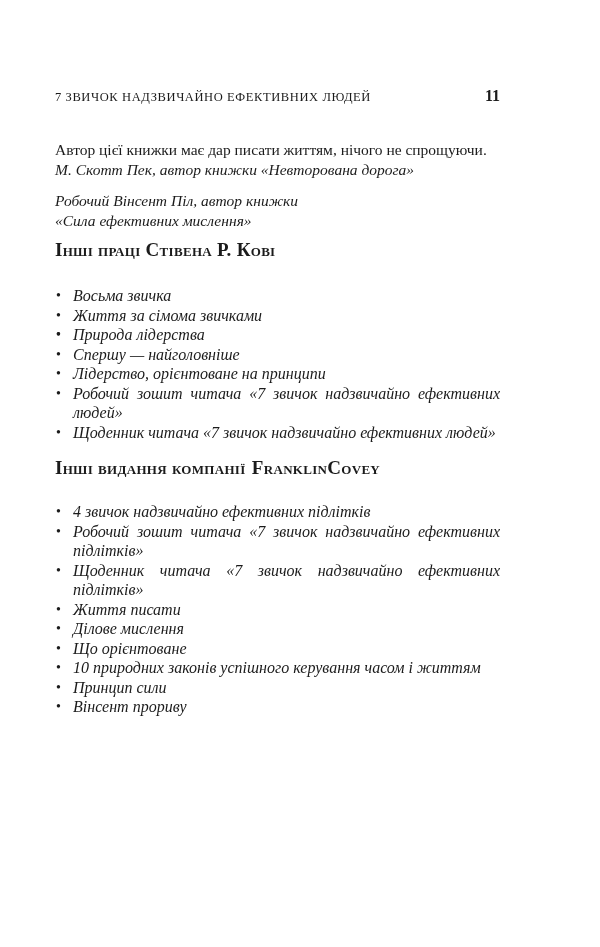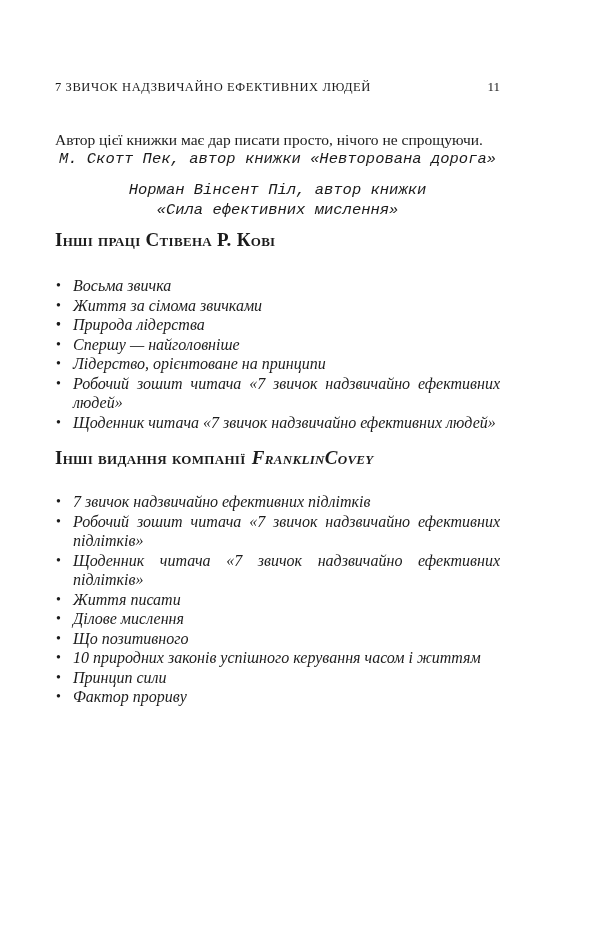--- a/index.html
+++ b/index.html
@@ -1,69 +1,68 @@
 <!DOCTYPE html>
 <html lang="uk"><head>
 <meta charset="utf-8">
 <style>
   html, body { margin: 0; padding: 0; background: #ffffff; }
   .page {
     position: relative;
     width: 600px;
     height: 708px;
-    margin: 0 auto;
+    margin: 8px auto;
     background: #ffffff;
     color: #1b1b1b;
     font-family: "Liberation Serif", "DejaVu Serif", serif;
     box-sizing: border-box;
     padding: 79px 100px 0 55px;
     overflow: hidden;
   }
   .running-header {
     display: flex;
     justify-content: space-between;
     align-items: baseline;
   }
   .running-title {
     font-size: 12.5px;
     letter-spacing: 0.6px;
     white-space: nowrap;
   }
   .pagenum {
-    font-size: 13px;
-    font-weight: normal;
+    font-size: 16px;
+    font-weight: bold;
   }
   .quote { margin: 0; }
   .quote-first { margin-top: 35px; }
   .quote-second { margin-top: 12px; }
   .qtext {
     margin: 0;
     font-size: 15.5px;
     line-height: 19.5px;
     text-align: justify;
   }
   .attr {
     margin: 0;
     font-size: 15.5px;
     line-height: 19.5px;
     font-style: italic;
-    text-align: center;
-    font-family: Liberation Mono, monospace;
+    text-align: left;
   }
   .attr-second { margin-top: 3px; }
   .heading {
     margin: 9px 0 0 0;
     font-size: 19px;
     line-height: 22px;
     font-weight: bold;
     font-variant: small-caps;
     letter-spacing: 0.3px;
   }
   .heading-second { margin-top: 15px; }
-  .brand { font-style: italic; margin-left: 0.33em; }
+  .brand { margin-left: 0.33em; }
   .book-list { margin-top: 25px; }
   .book-list-second { margin-top: 23px; }
   .item {
     position: relative;
     padding-left: 18px;
     font-style: italic;
     font-size: 16px;
     line-height: 19.5px;
     text-align: justify;
   }
@@ -80,48 +79,48 @@
 <body>
 
 <div class="page">
 
   <div class="running-header">
     <span class="running-title">7 ЗВИЧОК НАДЗВИЧАЙНО ЕФЕКТИВНИХ ЛЮДЕЙ</span>
     <span class="pagenum">11</span>
   </div>
 
   <div class="quote quote-first">
-    <p class="qtext">Автор цієї книжки має дар писати просто, нічого не спрощуючи.</p>
+    <p class="qtext">Автор цієї книжки має дар писати життям, нічого не спрощуючи.</p>
     <p class="attr"><span>М. Скотт Пек, автор книжки «Невторована дорога»</span></p>
   </div>
 
   <div class="quote quote-second">
-    <p class="attr attr-second"><span>Норман Вінсент Піл, автор книжки</span><br><span>«Сила ефективних мислення»</span></p>
+    <p class="attr attr-second"><span>Робочий Вінсент Піл, автор книжки</span><br><span>«Сила ефективних мислення»</span></p>
   </div>
 
   <h2 class="heading"><span>Інші праці Стівена Р. Кові</span></h2>
 
   <div class="book-list">
     <div class="item"><span class="bullet">•</span><span>Восьма звичка</span></div>
     <div class="item"><span class="bullet">•</span><span>Життя за сімома звичками</span></div>
     <div class="item"><span class="bullet">•</span></div>
     <div class="item"><span class="bullet">•</span><span>Природа лідерства</span></div>
     <div class="item"><span class="bullet">•</span><span>Спершу — найголовніше</span></div>
     <div class="item"><span class="bullet">•</span><span>Лідерство, орієнтоване на принципи</span></div>
     <div class="item"><span class="bullet">•</span><span>Робочий зошит читача «7 звичок надзвичайно ефективних людей»</span></div>
     <div class="item"><span class="bullet">•</span><span>Щоденник читача «7 звичок надзвичайно ефективних людей»</span></div>
   </div>
 
   <h2 class="heading heading-second"><span>Інші видання компанії</span><span class="brand">FranklinCovey</span></h2>
 
   <div class="book-list book-list-second">
-    <div class="item"><span class="bullet">•</span><span>7 звичок надзвичайно ефективних підлітків</span></div>
+    <div class="item"><span class="bullet">•</span><span>4 звичок надзвичайно ефективних підлітків</span></div>
     <div class="item"><span class="bullet">•</span><span>Робочий зошит читача «7 звичок надзвичайно ефективних під­літків»</span></div>
     <div class="item"><span class="bullet">•</span><span>Щоденник читача «7 звичок надзвичайно ефективних підлітків»</span></div>
     <div class="item"><span class="bullet">•</span><span>Життя писати</span></div>
     <div class="item"><span class="bullet">•</span><span>Ділове мислення</span></div>
-    <div class="item"><span class="bullet">•</span><span>Що позитивного</span></div>
+    <div class="item"><span class="bullet">•</span><span>Що орієнтоване</span></div>
     <div class="item"><span class="bullet">•</span><span>10 природних законів успішного керування часом і життям</span></div>
     <div class="item"><span class="bullet">•</span><span>Принцип сили</span></div>
-    <div class="item"><span class="bullet">•</span><span>Фактор прориву</span></div>
+    <div class="item"><span class="bullet">•</span><span>Вінсент прориву</span></div>
   </div>
 
 </div>
 
 </body></html>

